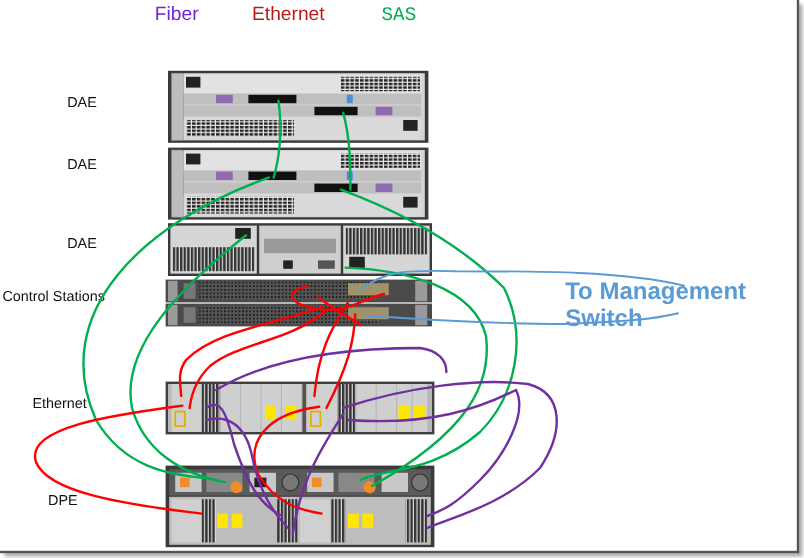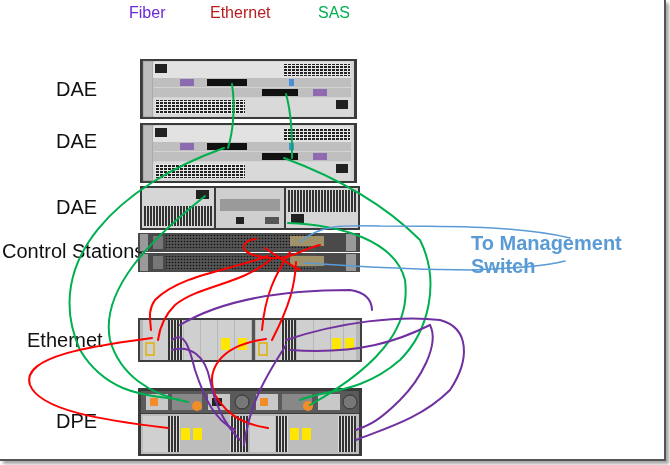--- a/index.html
+++ b/index.html
@@ -2,39 +2,39 @@
 <html><head>
 <meta charset="utf-8">
 <style>
   html, body { margin: 0; padding: 0; background: #ffffff; }
   body { width: 670px; height: 465px; position: relative; overflow: hidden;
          font-family: "Liberation Sans", "DejaVu Sans", sans-serif; }
   .frame { position: absolute; left: 0; top: 0; width: 664px; height: 459px;
            background: #fff; border-right: 2px solid #555; border-bottom: 2px solid #555;
            box-shadow: 3px 3px 3px rgba(0,0,0,0.35); }
   .legend { position: absolute; top: 4px; font-size: 16px; }
-  .label { position: absolute; font-size: 20px; color: #111; }
+  .label { position: absolute; font-size: 12px; color: #111; }
   .mgmt { position: absolute; left: 471px; top: 232px; font-size: 20px; color: #5b9bd5; font-weight: bold; }
   svg.diagram { position: absolute; left: 0; top: 0; }
 </style>
 </head>
 <body>
 
 <div class="frame"></div>
 
 <span class="legend" style="left: 129px; color: #6d28d9;">Fiber</span>
 <span class="legend" style="left: 210px; color: #b91c1c;">Ethernet</span>
-<span class="legend" style="left: 318px; color: rgb(0, 176, 80);">SAS</span>
+<span class="legend" style="left: 318px; color: rgb(0, 176, 80); font-family: Liberation Mono, monospace;">SAS</span>
 
 <span class="label" style="left:56px;top:78px">DAE</span>
 <span class="label" style="left:56px;top:130px">DAE</span>
 <span class="label" style="left:56px;top:196px">DAE</span>
 <span class="label" style="left:2px;top:240px">Control Stations</span>
 <span class="label" style="left:27px;top:329px">Ethernet</span>
-<span class="label" style="left:56px;top:410px">DPE</span>
+<span class="label" style="left:40px;top:410px">DPE</span>
 
 <span class="mgmt">To Management Switch</span>
 
 <svg class="diagram" width="670" height="465" viewBox="0 0 670 465">
   <defs>
     <pattern id="vent" width="4" height="3" patternUnits="userSpaceOnUse">
       <rect width="4" height="3" fill="#e8e8e8"></rect>
       <rect x="0" y="0" width="3" height="2" fill="#222"></rect>
     </pattern>
     <pattern id="vent2" width="3" height="3" patternUnits="userSpaceOnUse">

